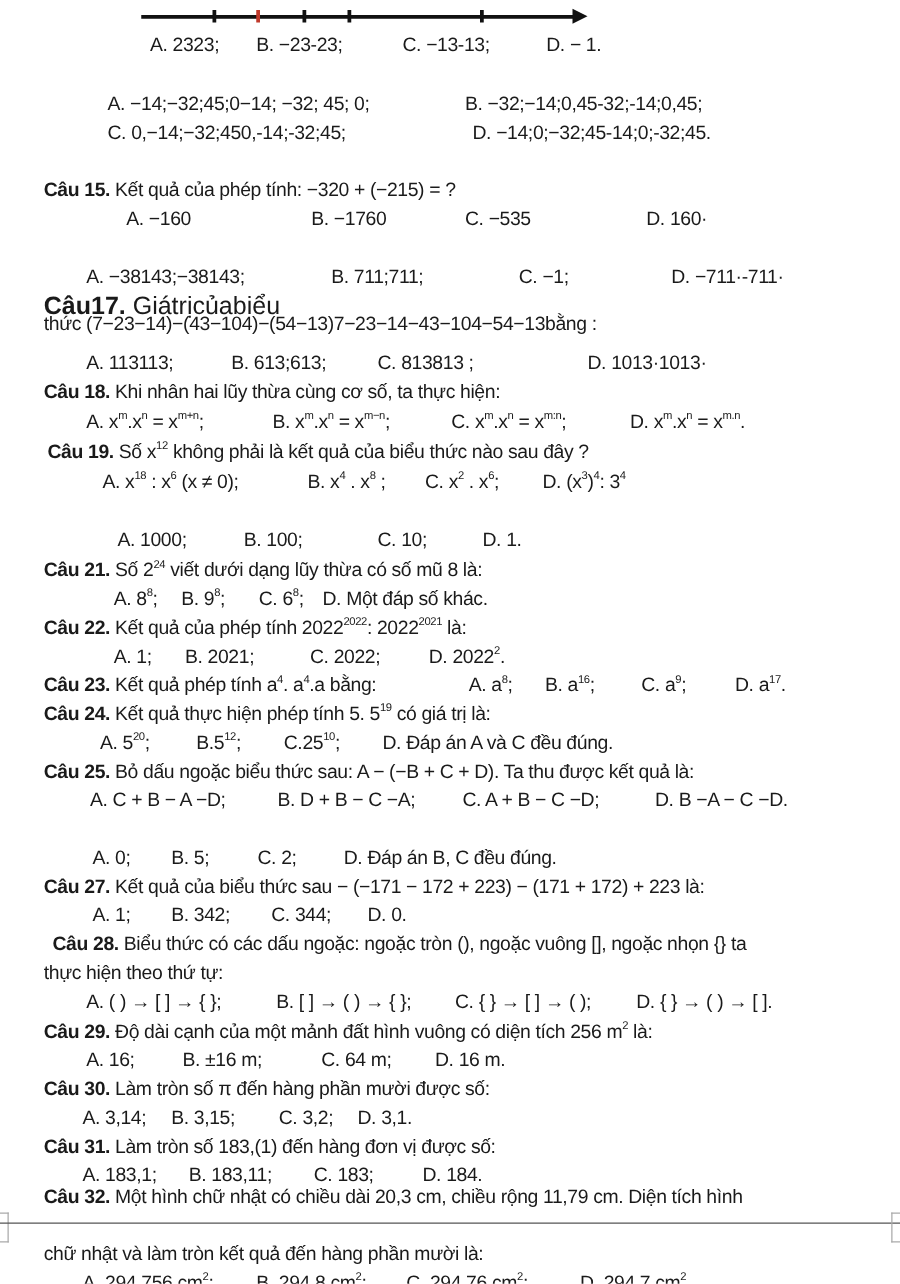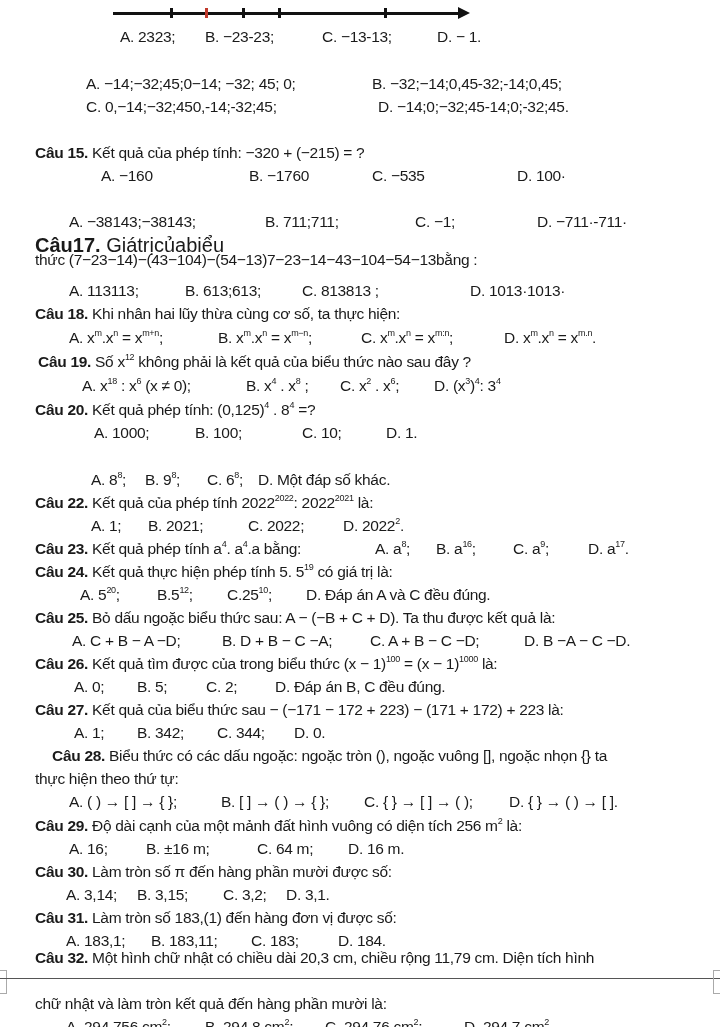--- a/index.html
+++ b/index.html
@@ -52,21 +52,21 @@
     <span class="opt" style="left:378px">D. −14;0;−32;45-14;0;-32;45.</span>
   </div>
 
   <div class="line q" style="top:143px;left:35px">
     <b>Câu 15.</b><span> Kết quả của phép tính: −320 + (−215) = ?</span>
   </div>
   <div class="line" style="top:166px;left:0;width:720px">
     <span class="opt" style="left:101px">A. −160</span>
     <span class="opt" style="left:249px">B. −1760</span>
     <span class="opt" style="left:372px">C. −535</span>
-    <span class="opt" style="left:517px">D. 100·</span>
+    <span class="opt" style="left:517px">D. 160·</span>
   </div>
 
   <div class="line" style="top:212px;left:0;width:720px">
     <span class="opt" style="left:69px">A. −38143;−38143;</span>
     <span class="opt" style="left:265px">B. 711;711;</span>
     <span class="opt" style="left:415px">C.  −1;</span>
     <span class="opt" style="left:537px">D. −711·-711·</span>
   </div>
 
   <div class="justify" style="top:235px">
@@ -97,30 +97,30 @@
   <div class="line q" style="top:352px;left:38px">
     <b>Câu 19.</b><span> Số </span><span>x</span><sup>12</sup><span>  không phải là kết quả của biểu thức nào sau đây ?</span>
   </div>
   <div class="line" style="top:376px;left:0;width:720px">
     <span class="opt" style="left:82px"><span>A.  x</span><sup>18</sup><span> : x</span><sup>6</sup><span> (x ≠ 0);</span></span>
     <span class="opt" style="left:246px"><span>B. x</span><sup>4</sup><span> . x</span><sup>8</sup><span> ;</span></span>
     <span class="opt" style="left:340px"><span>C. x</span><sup>2</sup><span> . x</span><sup>6</sup><span>;</span></span>
     <span class="opt" style="left:434px"><span>D. (x</span><sup>3</sup><span>)</span><sup>4</sup><span>: 3</span><sup>4</sup></span>
   </div>
 
-  <div class="line q" style="top:400px;left:35px">
-    <b>Câu 20.</b><span> Kết quả phép tính: (0,125)</span><sup>4</sup><span> . 8</span><sup>4</sup><span> =?</span>
-  </div>
   <div class="line" style="top:423px;left:0;width:720px">
     <span class="opt" style="left:94px">A. 1000;</span>
     <span class="opt" style="left:195px">B. 100;</span>
     <span class="opt" style="left:302px">C. 10;</span>
     <span class="opt" style="left:386px">D. 1.</span>
   </div>
 
+  <div class="line q" style="top:447px;left:35px">
+    <b>Câu 21.</b><span> Số 2</span><sup>24</sup><span> viết dưới dạng lũy thừa có số mũ 8 là:</span>
+  </div>
   <div class="line" style="top:470px;left:0;width:720px">
     <span class="opt" style="left:91px"><span>A. 8</span><sup>8</sup><span>;</span></span>
     <span class="opt" style="left:145px"><span>B. 9</span><sup>8</sup><span>;</span></span>
     <span class="opt" style="left:207px"><span>C. 6</span><sup>8</sup><span>;</span></span>
     <span class="opt" style="left:258px"><span>D.  Một đáp số khác.</span></span>
   </div>
 
   <div class="line q" style="top:493px;left:35px">
     <b>Câu 22.</b><span> Kết quả của phép tính 2022</span><sup>2022</sup><span>: 2022</span><sup>2021</sup><span> là:</span>
   </div>
@@ -152,41 +152,38 @@
   <div class="line q" style="top:608px;left:35px">
     <b>Câu 25.</b><span> Bỏ dấu ngoặc biểu thức sau: A − (−B + C + D). Ta thu được kết quả là:</span>
   </div>
   <div class="line" style="top:631px;left:0;width:720px">
     <span class="opt" style="left:72px">A. C + B − A −D;</span>
     <span class="opt" style="left:222px">B. D + B − C −A;</span>
     <span class="opt" style="left:370px">C. A + B − C −D;</span>
     <span class="opt" style="left:524px">D. B −A − C −D.</span>
   </div>
 
-  <div class="line q" style="top:654px;left:35px">
-    <b>Câu 26.</b><span> Kết quả tìm được của  trong biểu thức (x − 1)</span><sup>100</sup><span> = (x − 1)</span><sup>1000</sup><span> là:</span>
-  </div>
   <div class="line" style="top:677px;left:0;width:720px">
     <span class="opt" style="left:74px">A. 0;</span>
     <span class="opt" style="left:137px">B. 5;</span>
     <span class="opt" style="left:206px">C. 2;</span>
     <span class="opt" style="left:275px">D. Đáp án B, C đều đúng.</span>
   </div>
 
   <div class="line q" style="top:700px;left:35px">
     <b>Câu 27.</b><span> Kết quả của biểu thức sau − (−171 − 172 + 223) − (171 + 172) + 223  là:</span>
   </div>
   <div class="line" style="top:723px;left:0;width:720px">
     <span class="opt" style="left:74px">A. 1;</span>
     <span class="opt" style="left:137px">B. 342;</span>
     <span class="opt" style="left:217px">C. 344;</span>
     <span class="opt" style="left:294px">D. 0.</span>
   </div>
 
-  <div class="line q" style="top:746px;left:52px">
+  <div class="line q" style="top:746px;left:42px">
     <b>Câu 28.</b><span> Biểu thức có các dấu ngoặc: ngoặc tròn (), ngoặc vuông [], ngoặc nhọn {} ta</span>
   </div>
   <div class="line" style="top:769px;left:35px">thực hiện theo thứ tự:</div>
   <div class="line" style="top:792px;left:0;width:720px">
     <span class="opt" style="left:69px">A. ( ) → [ ] → { };</span>
     <span class="opt" style="left:221px">B. [ ] → ( ) → { };</span>
     <span class="opt" style="left:364px">C. { } → [ ] → ( );</span>
     <span class="opt" style="left:509px">D. { } → ( ) → [ ].</span>
   </div>
 

